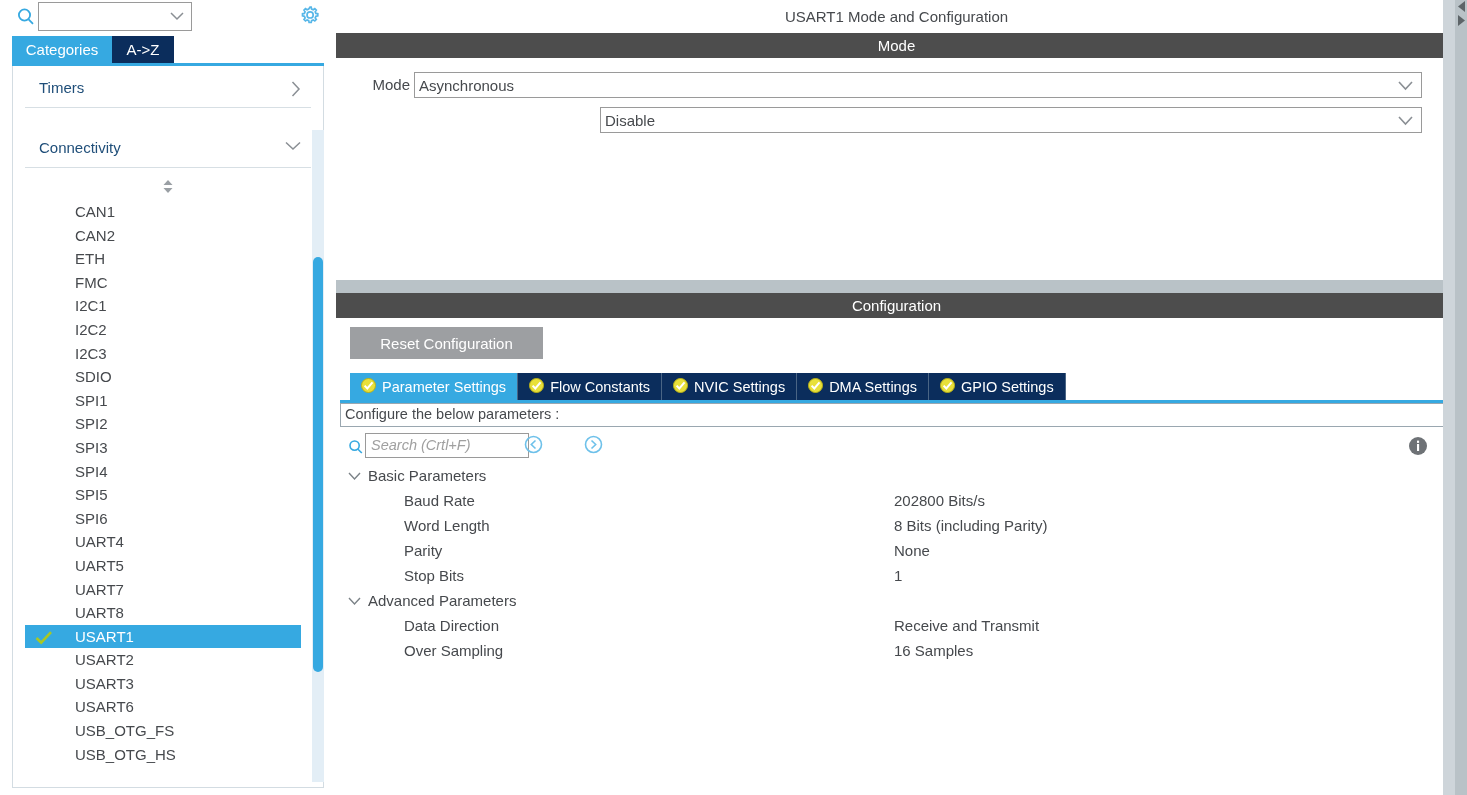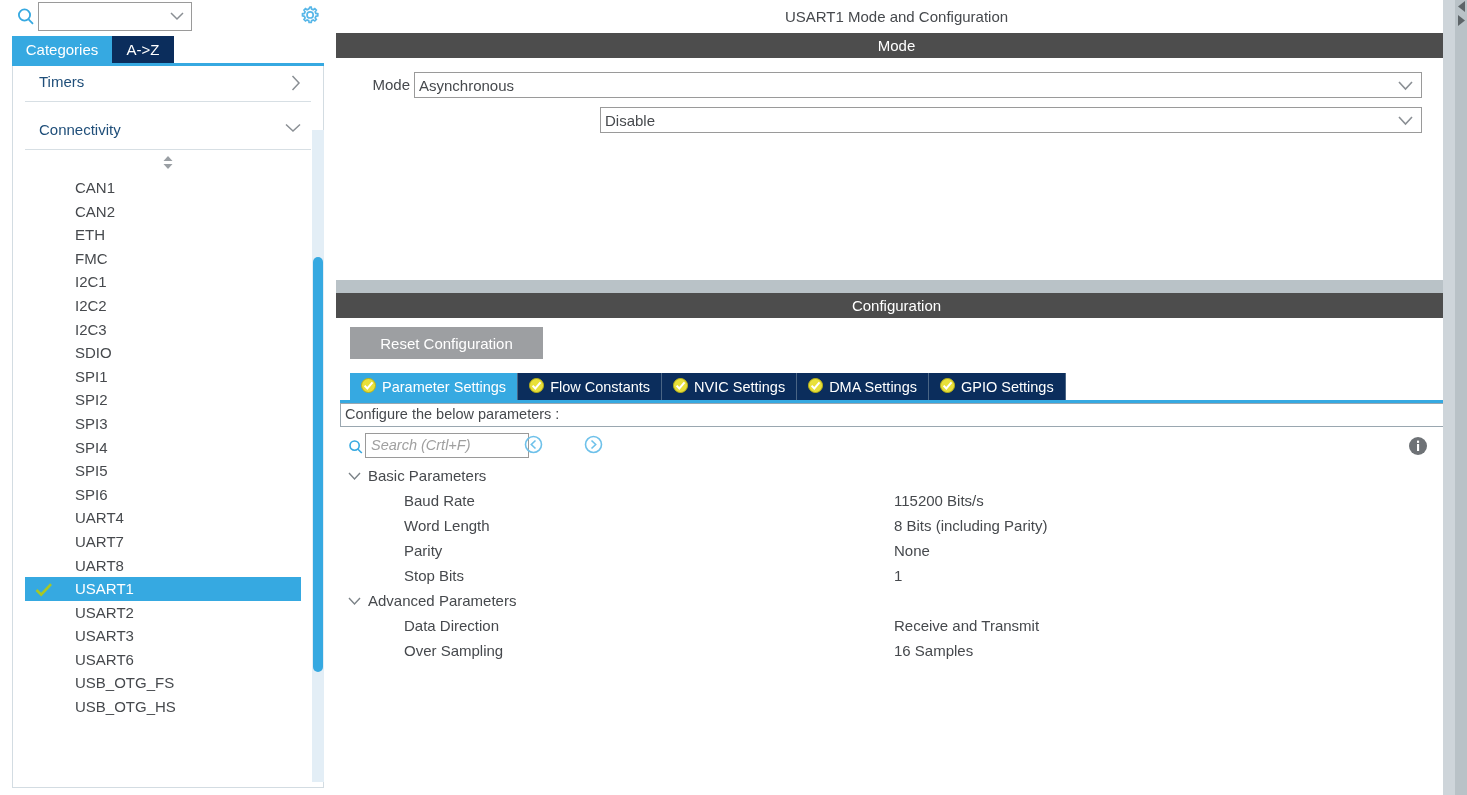--- a/index.html
+++ b/index.html
@@ -43,21 +43,21 @@
   #tabs-underline {
     position:absolute; left:12px; top:63px; width:312px; height:3px; background:#36a9e1;
   }
 
   
   #list-frame {
     position:absolute; left:12px; top:66px; width:312px; height:722px;
     background:#ffffff; border:1px solid #d3dce2; border-top:none;
   }
   .group-row {
-    position:relative; height:36px; margin:0 12px;
+    position:relative; height:36px; margin:6px 12px;
     border-bottom:1px solid #d7dfe4;
   }
   .group-row .g-label {
     position:absolute; left:14px; top:7px; font-size:15px; color:#1f4e79;
   }
   .group-row .g-chev { position:absolute; right:10px; top:9px; }
   .group-gap { height:12px; }
   .sort-handle {
     position:relative; height:26px;
   }
@@ -266,20 +266,21 @@
           <div class="ip-item"><span>I2C2</span></div>
           <div class="ip-item"><span>I2C3</span></div>
           <div class="ip-item"><span>SDIO</span></div>
           <div class="ip-item"><span>SPI1</span></div>
           <div class="ip-item"><span>SPI2</span></div>
           <div class="ip-item"><span>SPI3</span></div>
           <div class="ip-item"><span>SPI4</span></div>
           <div class="ip-item"><span>SPI5</span></div>
           <div class="ip-item"><span>SPI6</span></div>
           <div class="ip-item"><span>UART4</span></div>
+          <div class="ip-item"><span>UART5</span></div>
           <div class="ip-item"><span>UART7</span></div>
           <div class="ip-item"><span>UART8</span></div>
           <div class="ip-item selected"><span class="check"><svg width="18" height="16" viewBox="0 0 18 16">
                 <path d="M1.5 8 L6.2 12.6 L16 2.2" fill="none" stroke="#a9c823" stroke-width="2.6"></path>
               </svg></span><span>USART1</span></div>
           <div class="ip-item"><span>USART2</span></div>
           <div class="ip-item"><span>USART3</span></div>
           <div class="ip-item"><span>USART6</span></div>
           <div class="ip-item"><span>USB_OTG_FS</span></div>
           <div class="ip-item"><span>USB_OTG_HS</span></div>
@@ -398,21 +399,21 @@
 
         <div id="param-tree">
             <div class="tree-group">
               <svg class="tg-chev" width="13" height="9" viewBox="0 0 13 9">
                 <path d="M1 1 L6.5 7 L12 1" fill="none" stroke="#7b8287" stroke-width="1.4"></path>
               </svg>
               <span class="tg-label">Basic Parameters</span>
             </div>
             <div class="tree-item">
               <span class="ti-name">Baud Rate</span>
-              <span class="ti-value">115200 Bits/s</span>
+              <span class="ti-value">202800 Bits/s</span>
             </div>
             <div class="tree-item">
               <span class="ti-name">Word Length</span>
               <span class="ti-value">8 Bits (including Parity)</span>
             </div>
             <div class="tree-item">
               <span class="ti-name">Parity</span>
               <span class="ti-value">None</span>
             </div>
             <div class="tree-item">

